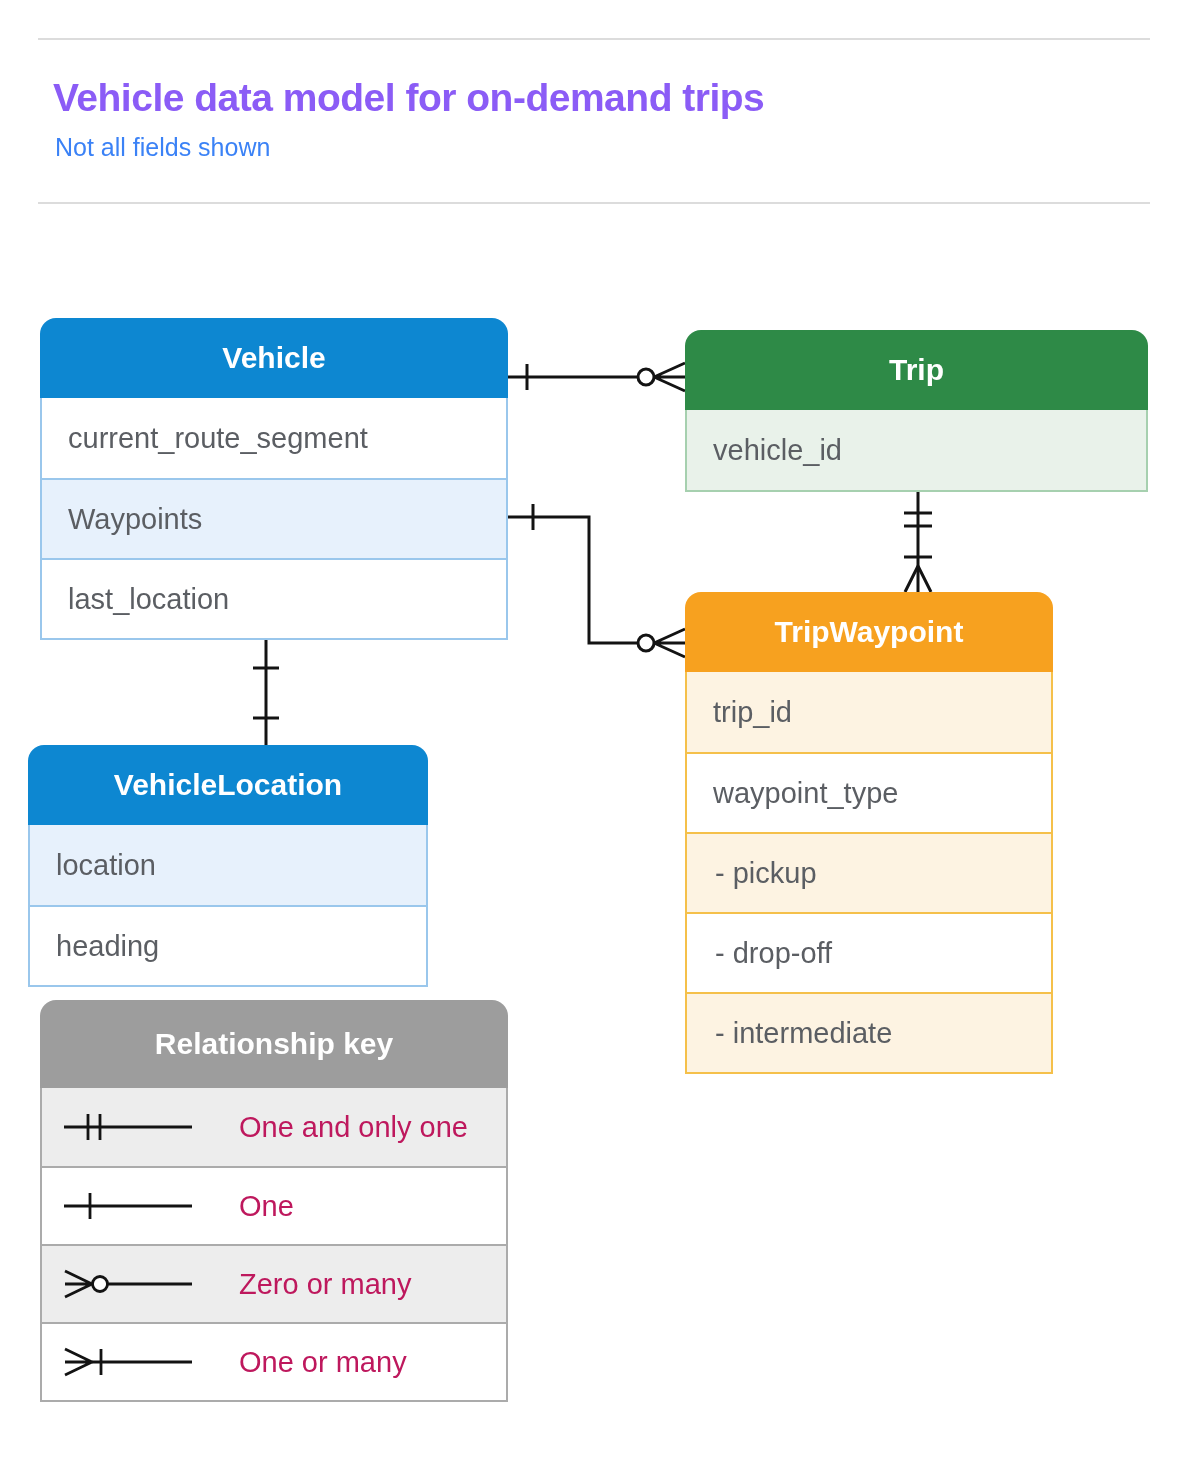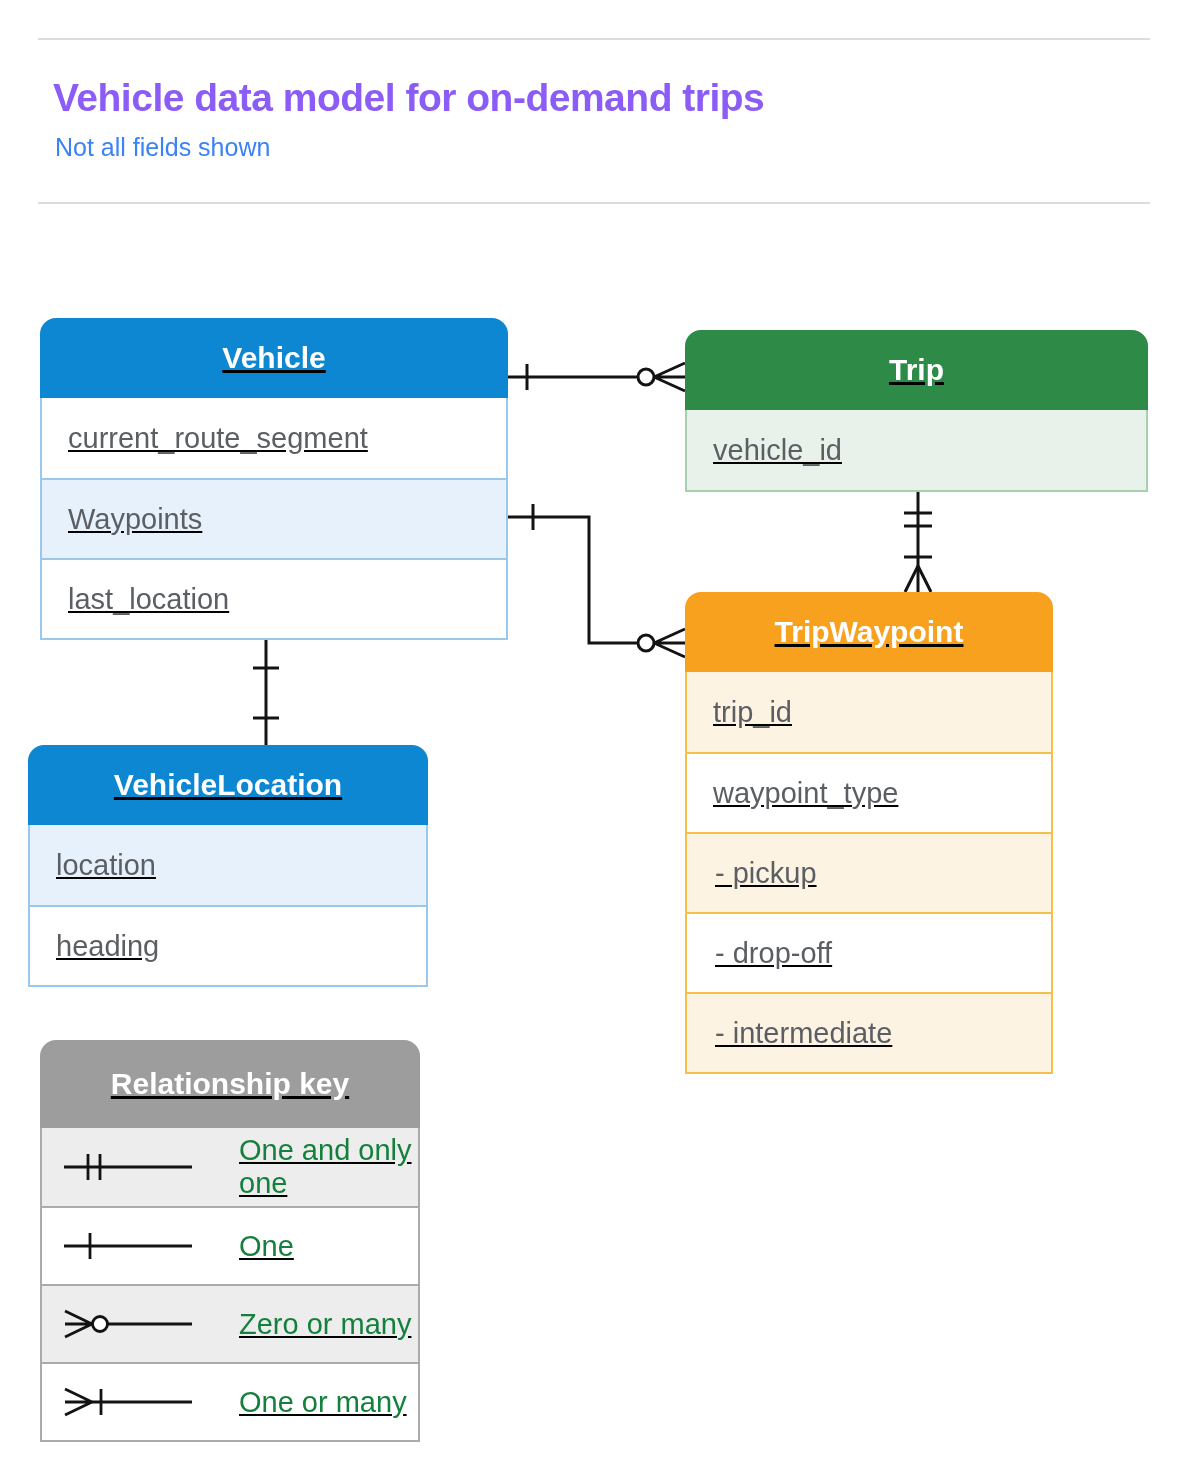--- a/index.html
+++ b/index.html
@@ -31,21 +31,20 @@
   }
   .page-subtitle {
     position: absolute;
     left: 55px;
     top: 133px;
     font-size: 25px;
     color: #3b82f6;
   }
   .entity {
     position: absolute;
-    text-decoration: underline;
   }
   .entity-header {
     height: 80px;
     border-radius: 16px 16px 0 0;
     display: flex;
     align-items: center;
     justify-content: center;
     color: #ffffff;
     font-size: 30px;
     font-weight: 700;
@@ -81,28 +80,28 @@
 
   
   .orange .entity-header { background: #f7a11f; }
   .orange .entity-body   { border-color: #f5c04a; }
   .orange .entity-row    { border-top-color: #f5c04a; }
   .orange .entity-row.tint { background: #fdf3e2; }
 
   
   .gray .entity-header { background: #9d9d9d; height: 88px; }
   .gray .entity-body   { border-color: #ababab; }
-  .gray .entity-row    { border-top-color: #ababab; height: 78px; color: #15803d; }
+  .gray .entity-row    { border-top-color: #ababab; height: 78px; color: #be185d; }
   .gray .entity-row.tint { background: #ededed; }
 
   #entity-vehicle          { left: 40px;  top: 318px;  width: 468px; }
   #entity-trip             { left: 685px; top: 330px;  width: 463px; }
   #entity-trip-waypoint    { left: 685px; top: 592px;  width: 368px; }
   #entity-vehicle-location { left: 28px;  top: 745px;  width: 400px; }
-  #legend                  { left: 40px;  top: 1040px; width: 380px; }
+  #legend                  { left: 40px;  top: 1000px; width: 468px; }
 
   .legend-row { padding-left: 20px; }
   .legend-symbol { width: 135px; height: 44px; flex: 0 0 135px; }
   .legend-symbol line, .legend-symbol path {
     stroke: #131313; stroke-width: 2.8; fill: none; stroke-linecap: butt;
   }
   .legend-symbol circle { stroke: #131313; stroke-width: 2.8; fill: #ffffff; }
   .legend-label { margin-left: 42px; }
 
   #connector-layer {

